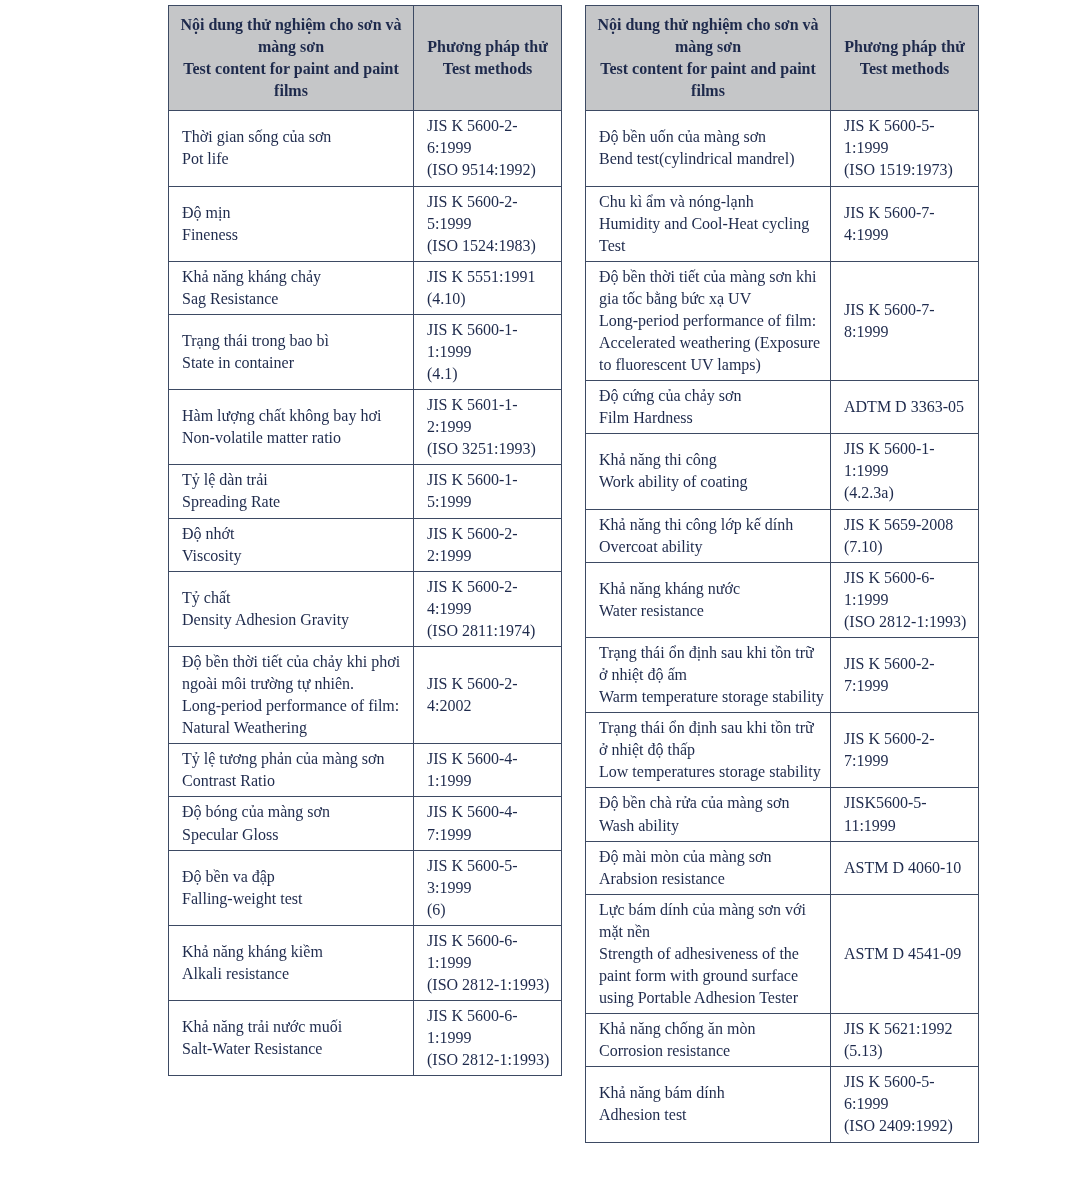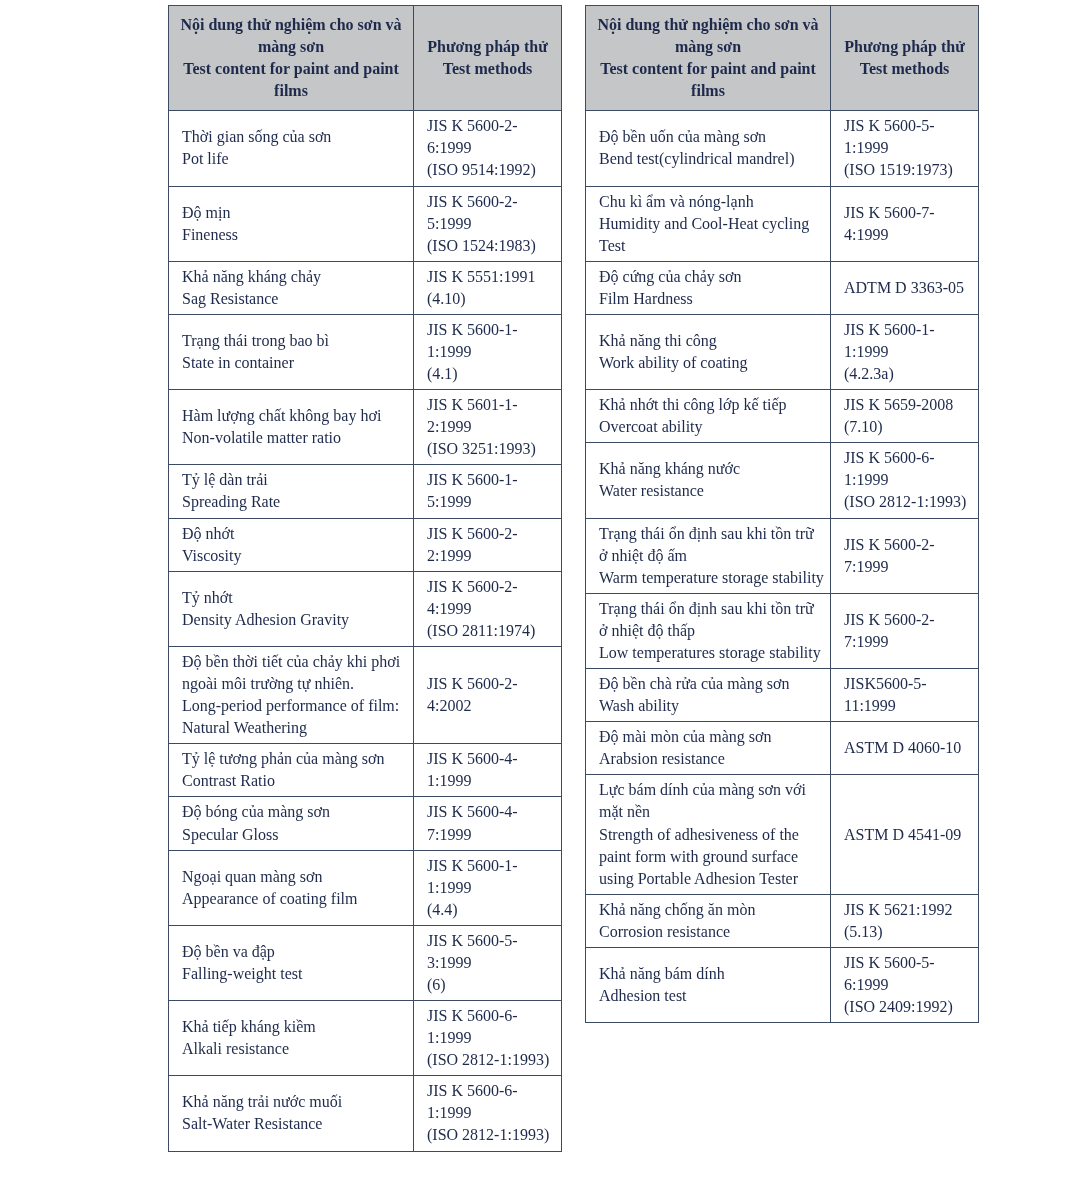--- a/index.html
+++ b/index.html
@@ -128,21 +128,21 @@
         </tr>
         <tr>
           <td class="cell-content">
             <div class="vi">Độ nhớt</div>
             <div class="en">Viscosity</div>
           </td>
           <td class="cell-method">JIS K 5600-2-2:1999</td>
         </tr>
         <tr>
           <td class="cell-content">
-            <div class="vi">Tỷ nhớt</div>
+            <div class="vi">Tỷ chất</div>
             <div class="en">Density Adhesion Gravity</div>
           </td>
           <td class="cell-method">JIS K 5600-2-4:1999
 (ISO 2811:1974)</td>
         </tr>
         <tr>
           <td class="cell-content">
             <div class="vi">Độ bền thời tiết của chảy khi phơi ngoài môi trường tự nhiên.</div>
             <div class="en">Long-period performance of film: Natural Weathering</div>
           </td>
@@ -157,37 +157,29 @@
         </tr>
         <tr>
           <td class="cell-content">
             <div class="vi">Độ bóng của màng sơn</div>
             <div class="en">Specular Gloss</div>
           </td>
           <td class="cell-method">JIS K 5600-4-7:1999</td>
         </tr>
         <tr>
           <td class="cell-content">
-            <div class="vi">Ngoại quan màng sơn</div>
-            <div class="en">Appearance of coating film</div>
-          </td>
-          <td class="cell-method">JIS K 5600-1-1:1999
-(4.4)</td>
-        </tr>
-        <tr>
-          <td class="cell-content">
             <div class="vi">Độ bền va đập</div>
             <div class="en">Falling-weight test</div>
           </td>
           <td class="cell-method">JIS K 5600-5-3:1999
 (6)</td>
         </tr>
         <tr>
           <td class="cell-content">
-            <div class="vi">Khả tiếp kháng kiềm</div>
+            <div class="vi">Khả năng kháng kiềm</div>
             <div class="en">Alkali resistance</div>
           </td>
           <td class="cell-method">JIS K 5600-6-1:1999
 (ISO 2812-1:1993)</td>
         </tr>
         <tr>
           <td class="cell-content">
             <div class="vi">Khả năng trải nước muối</div>
             <div class="en">Salt-Water Resistance</div>
           </td>
@@ -225,36 +217,43 @@
         </tr>
         <tr>
           <td class="cell-content">
             <div class="vi">Chu kì ẩm và nóng-lạnh</div>
             <div class="en">Humidity and Cool-Heat cycling Test</div>
           </td>
           <td class="cell-method">JIS K 5600-7-4:1999</td>
         </tr>
         <tr>
           <td class="cell-content">
+            <div class="vi">Độ bền thời tiết của màng sơn khi gia tốc bằng bức xạ UV</div>
+            <div class="en">Long-period performance of film: Accelerated weathering (Exposure to fluorescent UV lamps)</div>
+          </td>
+          <td class="cell-method">JIS K 5600-7-8:1999</td>
+        </tr>
+        <tr>
+          <td class="cell-content">
             <div class="vi">Độ cứng của chảy sơn</div>
             <div class="en">Film Hardness</div>
           </td>
           <td class="cell-method">ADTM D 3363-05</td>
         </tr>
         <tr>
           <td class="cell-content">
             <div class="vi">Khả năng thi công</div>
             <div class="en">Work ability of coating</div>
           </td>
           <td class="cell-method">JIS K 5600-1-1:1999
 (4.2.3a)</td>
         </tr>
         <tr>
           <td class="cell-content">
-            <div class="vi">Khả nhớt thi công lớp kế tiếp</div>
+            <div class="vi">Khả năng thi công lớp kế dính</div>
             <div class="en">Overcoat ability</div>
           </td>
           <td class="cell-method">JIS K 5659-2008
 (7.10)</td>
         </tr>
         <tr>
           <td class="cell-content">
             <div class="vi">Khả năng kháng nước</div>
             <div class="en">Water resistance</div>
           </td>

